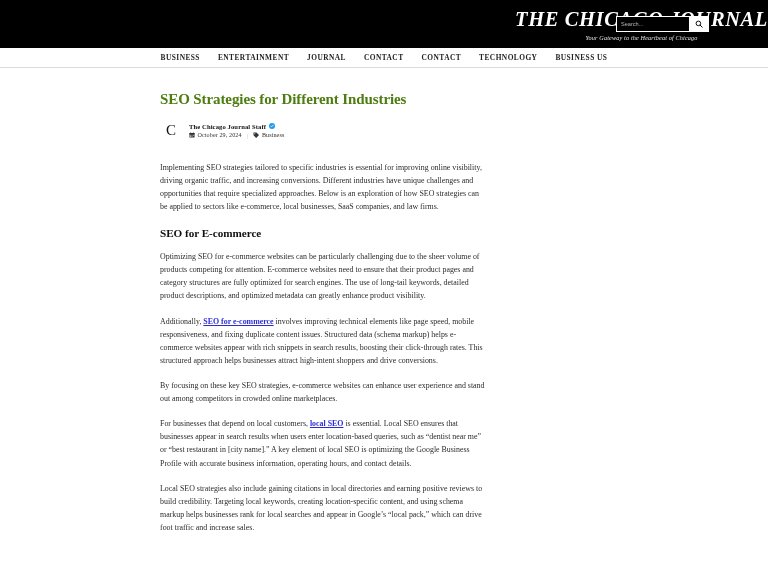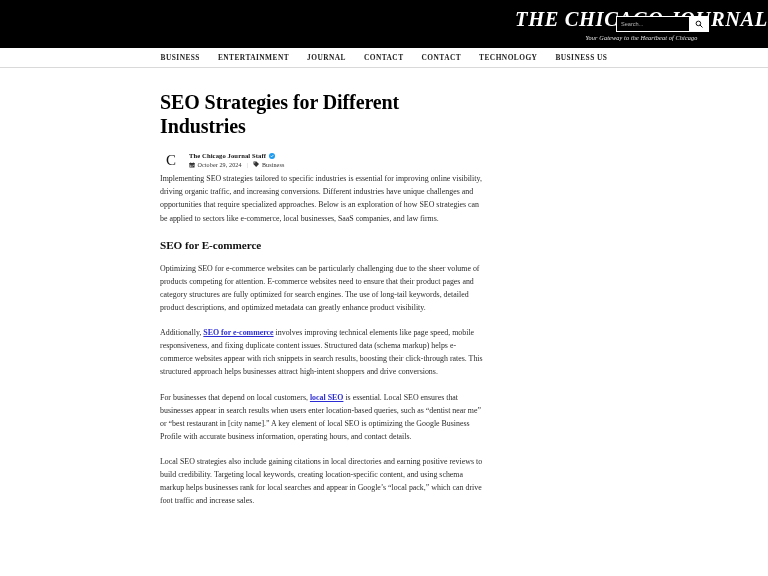--- a/index.html
+++ b/index.html
@@ -117,25 +117,25 @@
   .article {
     width: 326px;
     margin: 0 auto;
     padding-top: 23px;
     padding-left: 0;
     margin-left: 160px;
   }
 
   .article-title {
     font-family: "Liberation Serif", serif;
-    font-size: 20px;
+    font-size: 15px;
     font-weight: 700;
     line-height: 1.18;
     letter-spacing: -0.1px;
-    color: #000000;
+    color: #4d7c0f;
   }
 
   .byline {
     display: flex;
     align-items: center;
     margin-top: 11px;
     gap: 7px;
   }
 
   .avatar {
@@ -185,21 +185,21 @@
     color: #333333;
   }
 
   .meta-chunk { display: flex; align-items: center; gap: 2.5px; }
   .meta-sep { color: #bbbbbb; font-size: 6.5px; margin: 0 1px; }
   .meta-icon { display: flex; align-items: center; }
   .meta-icon svg { display: block; }
   .meta-text { letter-spacing: 0.1px; }
 
   
-  .body-copy { margin-top: 1px; }
+  .body-copy { margin-top: 19px; }
 
   .body-copy p {
     font-family: "Liberation Serif", serif;
     font-size: 7.9px;
     line-height: 1.66;
     color: #2b2b2b;
     text-align: left;
     margin-bottom: 12px;
   }
 
@@ -307,20 +307,21 @@
   <div class="body-copy">
 
     <p>Implementing SEO strategies tailored to specific industries is essential for improving online visibility, driving organic traffic, and increasing conversions. Different industries have unique challenges and opportunities that require specialized approaches. Below is an exploration of how SEO strategies can be applied to sectors like e-commerce, local businesses, SaaS companies, and law firms.</p>
 
     <h2>SEO for E-commerce</h2>
 
     <p>Optimizing SEO for e-commerce websites can be particularly challenging due to the sheer volume of products competing for attention. E-commerce websites need to ensure that their product pages and category structures are fully optimized for search engines. The use of long-tail keywords, detailed product descriptions, and optimized metadata can greatly enhance product visibility.</p>
 
     <p><span>Additionally, </span><a class="inline-link">SEO for e-commerce</a><span> involves improving technical elements like page speed, mobile responsiveness, and fixing duplicate content issues. Structured data (schema markup) helps e-commerce websites appear with rich snippets in search results, boosting their click-through rates. This structured approach helps businesses attract high-intent shoppers and drive conversions.</span></p>
 
+    <p>By focusing on these key SEO strategies, e-commerce websites can enhance user experience and stand out among competitors in crowded online marketplaces.</p>
 
 
     <p><span>For businesses that depend on local customers, </span><a class="inline-link">local SEO</a><span> is essential. Local SEO ensures that businesses appear in search results when users enter location-based queries, such as “dentist near me” or “best restaurant in [city name].” A key element of local SEO is optimizing the Google Business Profile with accurate business information, operating hours, and contact details.</span></p>
 
     <p>Local SEO strategies also include gaining citations in local directories and earning positive reviews to build credibility. Targeting local keywords, creating location-specific content, and using schema markup helps businesses rank for local searches and appear in Google’s “local pack,” which can drive foot traffic and increase sales.</p>
 
   </div>
 </main>
 
 </body></html>

